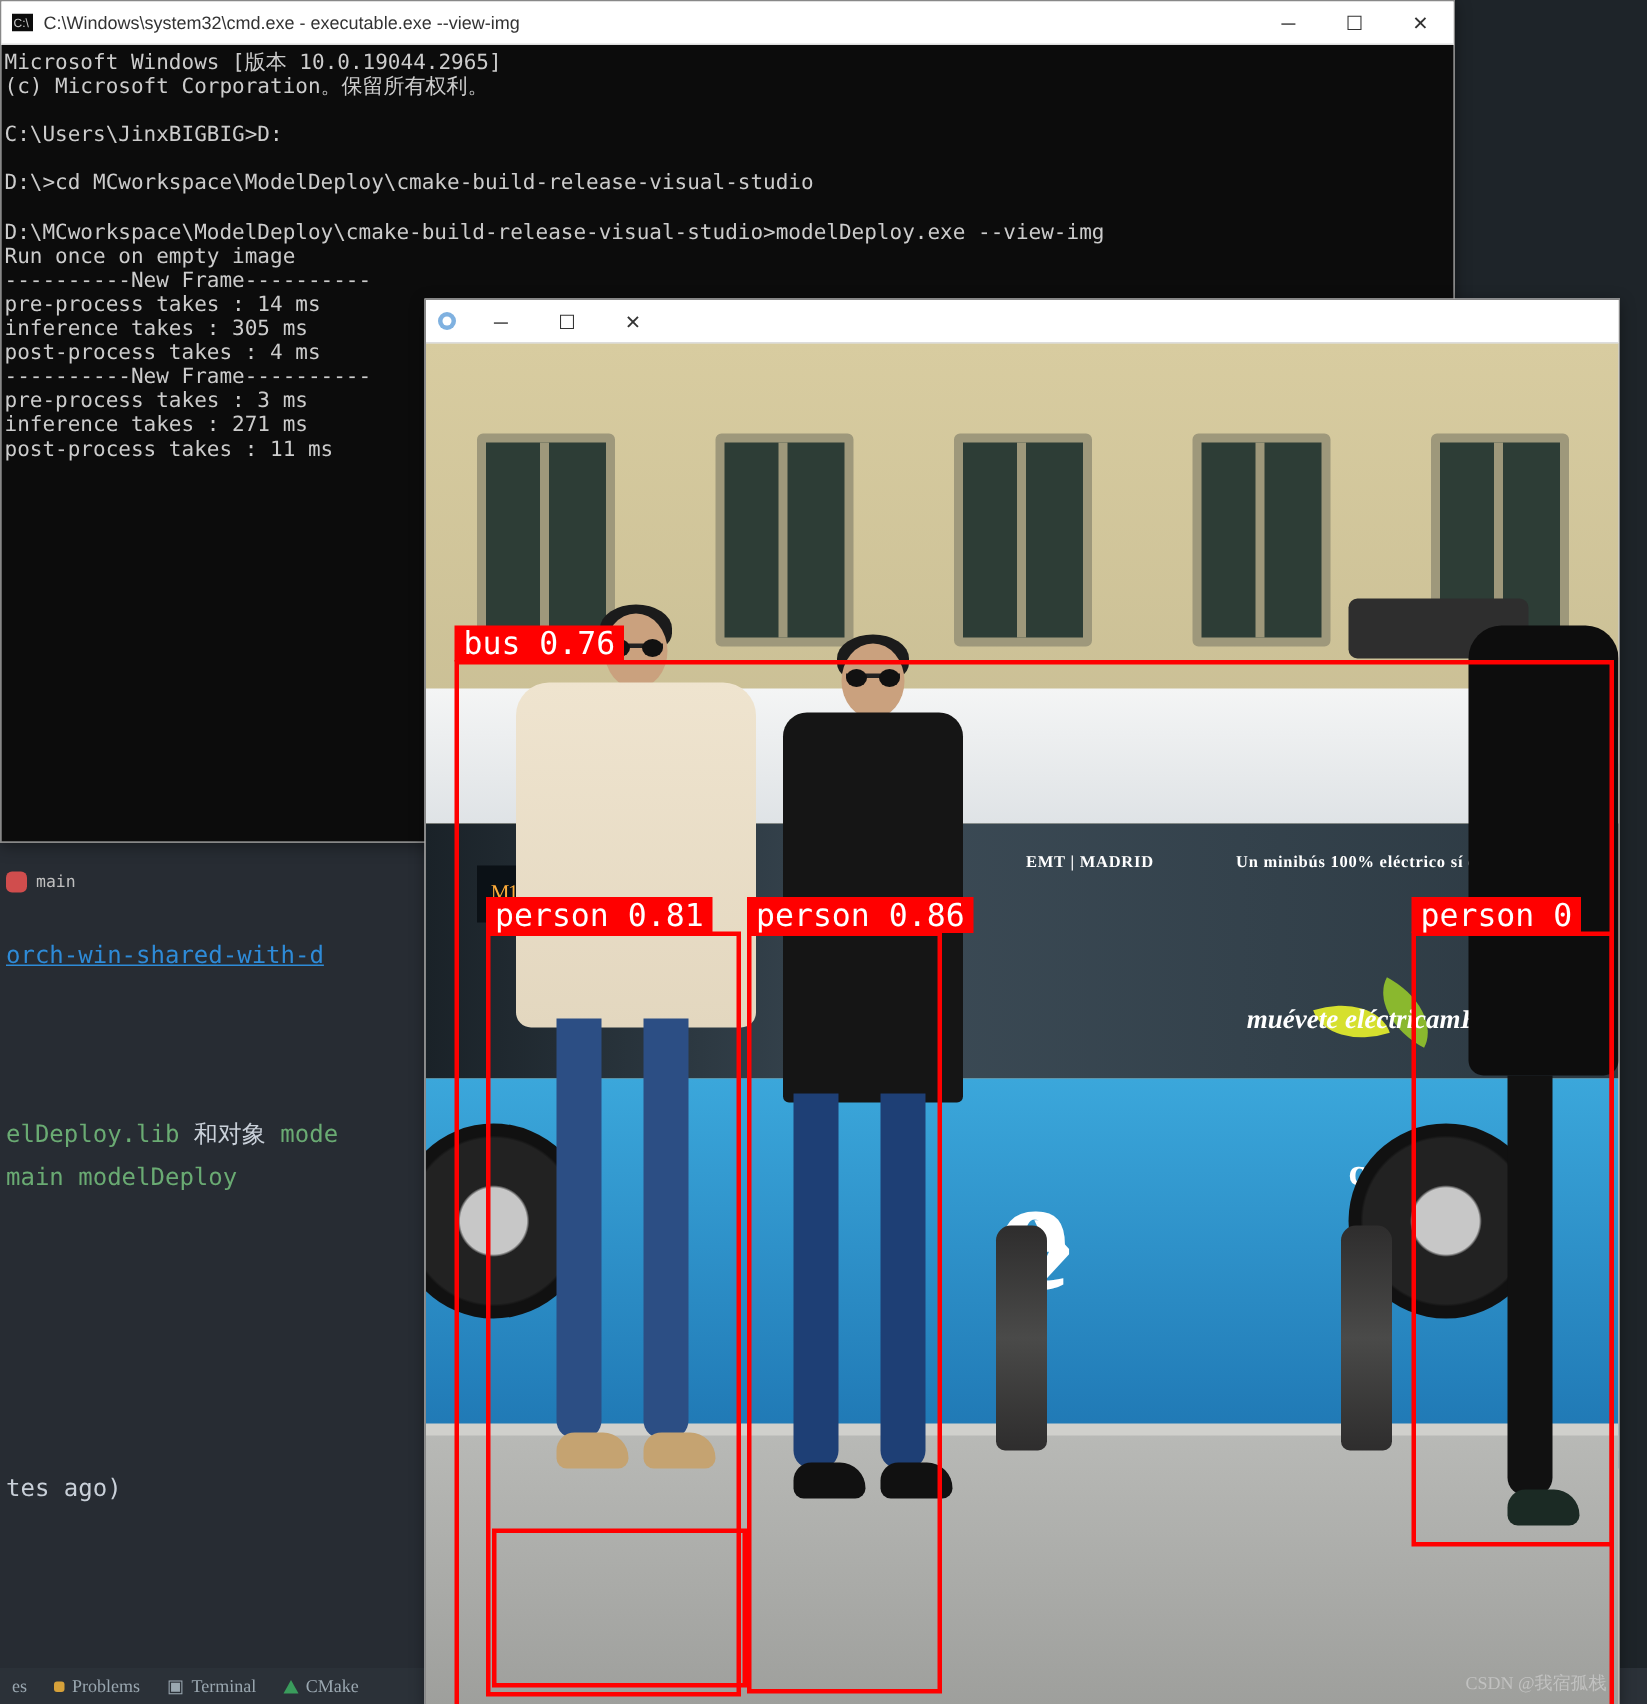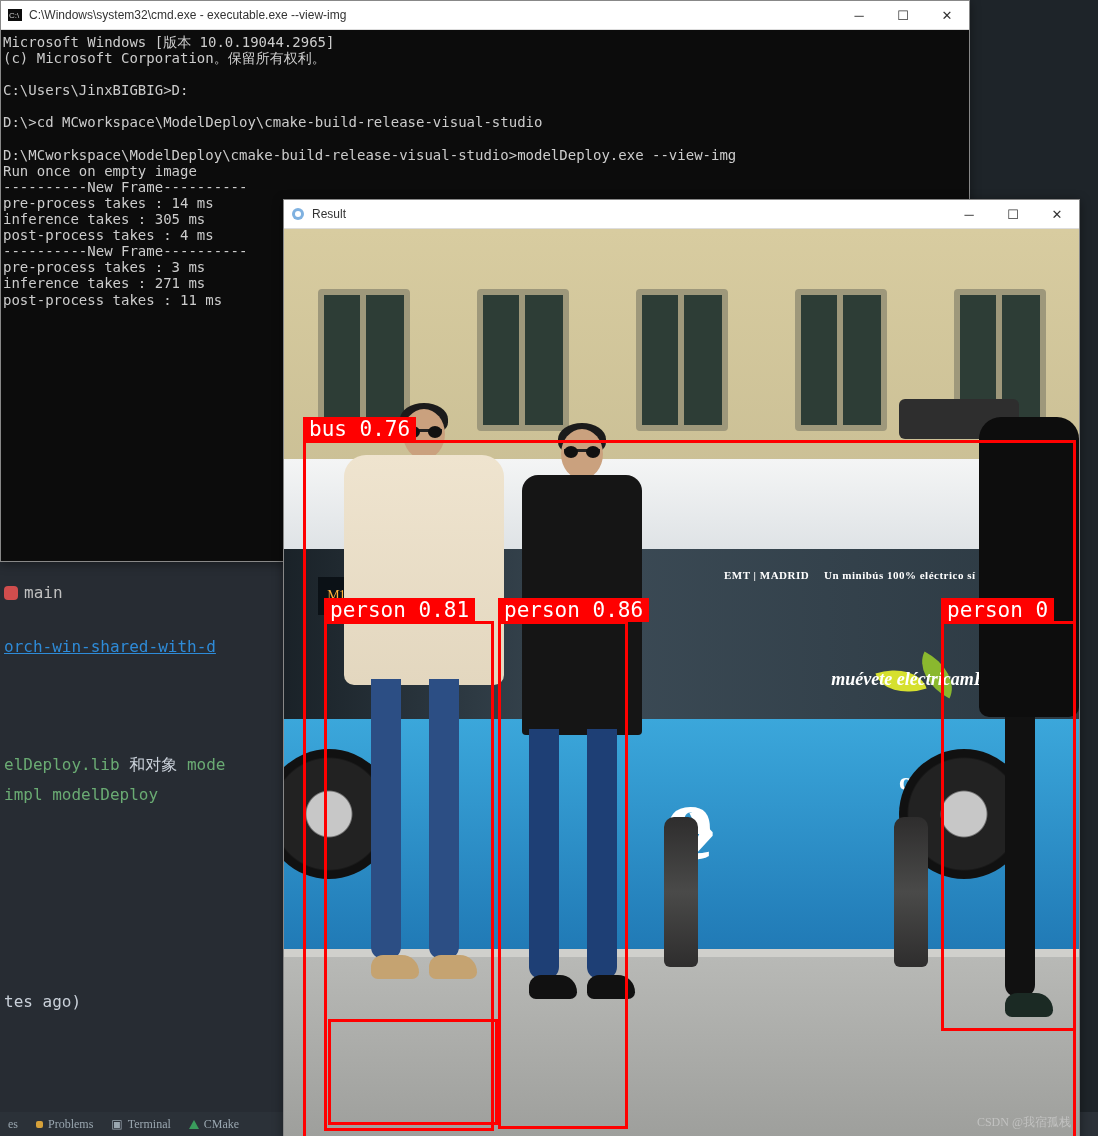--- a/index.html
+++ b/index.html
@@ -18,21 +18,21 @@
   .building{position:absolute;left:0;top:0;right:0;height:260px;background:linear-gradient(#d8cca0,#cabf95);} 
   .windowrow{position:absolute;left:0;right:0;top:60px;height:140px;display:flex;justify-content:space-around;}
   .bwin{width:80px;height:130px;background:#2d3d36;border:6px solid #9e987b;border-radius:4px;position:relative;}
   .bwin::after{content:"";position:absolute;left:46%;top:0;bottom:0;width:6px;background:#9e987b;}
   .balc{position:absolute;right:60px;top:170px;width:120px;height:40px;background:#2e2e2e;border-radius:6px;}
   .bus{position:absolute;left:0;top:230px;right:0;height:550px;}
   .busroof{position:absolute;left:0;top:0;right:0;height:90px;background:linear-gradient(#f4f5f5,#dfe3e6);border-radius:0 28px 0 0;}
   .buswin{position:absolute;left:0;top:90px;right:0;height:170px;background:linear-gradient(90deg,#1a2228,#3b4a55 40%,#2c3942);}
   .busdest{position:absolute;left:34px;top:118px;width:116px;height:38px;background:#0b1116;color:#ffad3a;font:14px/38px Consolas;text-align:center;letter-spacing:-1px;}
   .sign{position:absolute;top:110px;color:#fff;font:700 11px "Segoe UI";letter-spacing:.5px;}
-  .sign1{left:400px;margin-left:40px;} .sign2{left:540px;}
+  .sign1{left:400px;} .sign2{left:540px;}
   .busbody{position:absolute;left:0;top:260px;right:0;height:260px;background:linear-gradient(#3ba7db,#1d74b1);}
   .slogan{position:absolute;right:92px;top:310px;color:#fff;font:700 26px "Segoe UI";line-height:1;}
   .slogan small{font:400 22px "Segoe UI";display:block;}
   .brand{position:absolute;right:60px;top:210px;color:#fff;font:italic 700 18px "Segoe UI";}
   .leaf{position:absolute;right:120px;top:195px;width:80px;height:60px;}
   .leaf::before,.leaf::after{content:"";position:absolute;width:44px;height:30px;border-radius:0 100% 0 100%;}
   .leaf::before{background:#d6e02e;left:0;top:12px;transform:rotate(-18deg);}
   .leaf::after{background:#8ab82e;right:0;top:6px;transform:rotate(28deg);}
   .arrow{position:absolute;left:380px;top:300px;color:#fff;font:900 110px "Segoe UI";letter-spacing:-30px;}
   .wheel{position:absolute;bottom:130px;width:130px;height:130px;border-radius:50%;background:radial-gradient(circle,#c7c7c7 0 24%,#222 26% 60%,#111 62% 100%);} 
@@ -65,21 +65,21 @@
   #p3{right:-10px;bottom:20px;width:120px;height:700px;}
   #p3 .torso{width:100px;height:300px;background:#0d0d0d;top:0;}
   #p3 .legs{top:300px;} #p3 .leg{height:280px;background:#111;}
   #p3 .shoe{background:#1b2a24;}
   
   .det{position:absolute;border:3px solid #ff0000;box-sizing:border-box;}
   .det .lab{position:absolute;left:-3px;top:-26px;background:#ff0000;color:#fff;font:400 21px/24px Consolas,monospace;padding:0 6px;white-space:nowrap;}
   .watermark{position:absolute;right:8px;bottom:6px;color:rgba(220,220,220,.55);font:12px "Segoe UI";}
   
   .ide{position:absolute;left:0;top:560px;width:284px;bottom:0;background:#272c33;color:#9aa7b0;font:16px/1.85 Consolas,monospace;padding:8px 4px;overflow:hidden;}
-  .ide .branch{display:flex;align-items:center;gap:6px;color:#bfbfbf;font-size:16px;margin:10px 0 24px 0;}
+  .ide .branch{display:flex;align-items:center;gap:6px;color:#bfbfbf;font-size:11px;margin:10px 0 24px 0;}
   .ide .branch .dot{width:14px;height:14px;border-radius:4px;background:#d04d4d;display:inline-block;}
   .ide a{color:#2e8bd8;text-decoration:underline;}
   .ide .g{color:#6aab73}
   .ide .w{color:#c9d0d9}
   .statusbar{position:absolute;left:0;right:0;bottom:0;height:24px;background:#2b3138;display:flex;align-items:center;gap:18px;padding:0 8px;color:#9aa7b0;font:12px "Segoe UI";}
   .statusbar .item{display:flex;align-items:center;gap:5px;}
   .sq{width:7px;height:7px;background:#d6a13a;border-radius:2px;display:inline-block;}
   .tri{width:0;height:0;border-left:5px solid transparent;border-right:5px solid transparent;border-bottom:9px solid #3a9c5c;display:inline-block;}
 </style>
 </head>
@@ -92,21 +92,21 @@
   </div>
   <div><a>orch-win-shared-with-d</a></div>
   <div>&nbsp;</div>
     <div>&nbsp;</div>
   <div>&nbsp;</div>
   <div>
     <span class="g">elDeploy.lib </span>
     <span class="w">和对象 </span>
     <span class="g">mode</span>
   </div>
-  <div class="g">impl modelDeploy</div>
+  <div class="g">main modelDeploy</div>
   <div>&nbsp;</div>
     <div>&nbsp;</div>
     <div>&nbsp;</div>
     <div>&nbsp;</div>
     <div>&nbsp;</div>
     <div>&nbsp;</div>
   <div class="w">tes ago)</div>
 </div>
 
 <div class="statusbar">
@@ -160,21 +160,20 @@
 </div>
 
 <div id="res-win" class="win">
   <div class="titlebar">
     <span class="ticon">
       <svg width="14" height="14">
           <circle cx="7" cy="7" r="6" fill="#7fb1e0"></circle>
           <circle cx="7" cy="7" r="3" fill="#fff"></circle>
         </svg>
     </span>
-    <span class="ttext">Result</span>
     <div class="winbtns">
       <div class="winbtn">─</div>
       <div class="winbtn">☐</div>
       <div class="winbtn close">✕</div>
     </div>
   </div>
   <div id="res-body">
     <div class="sky"></div>
     <div class="building">
       <div class="windowrow">

